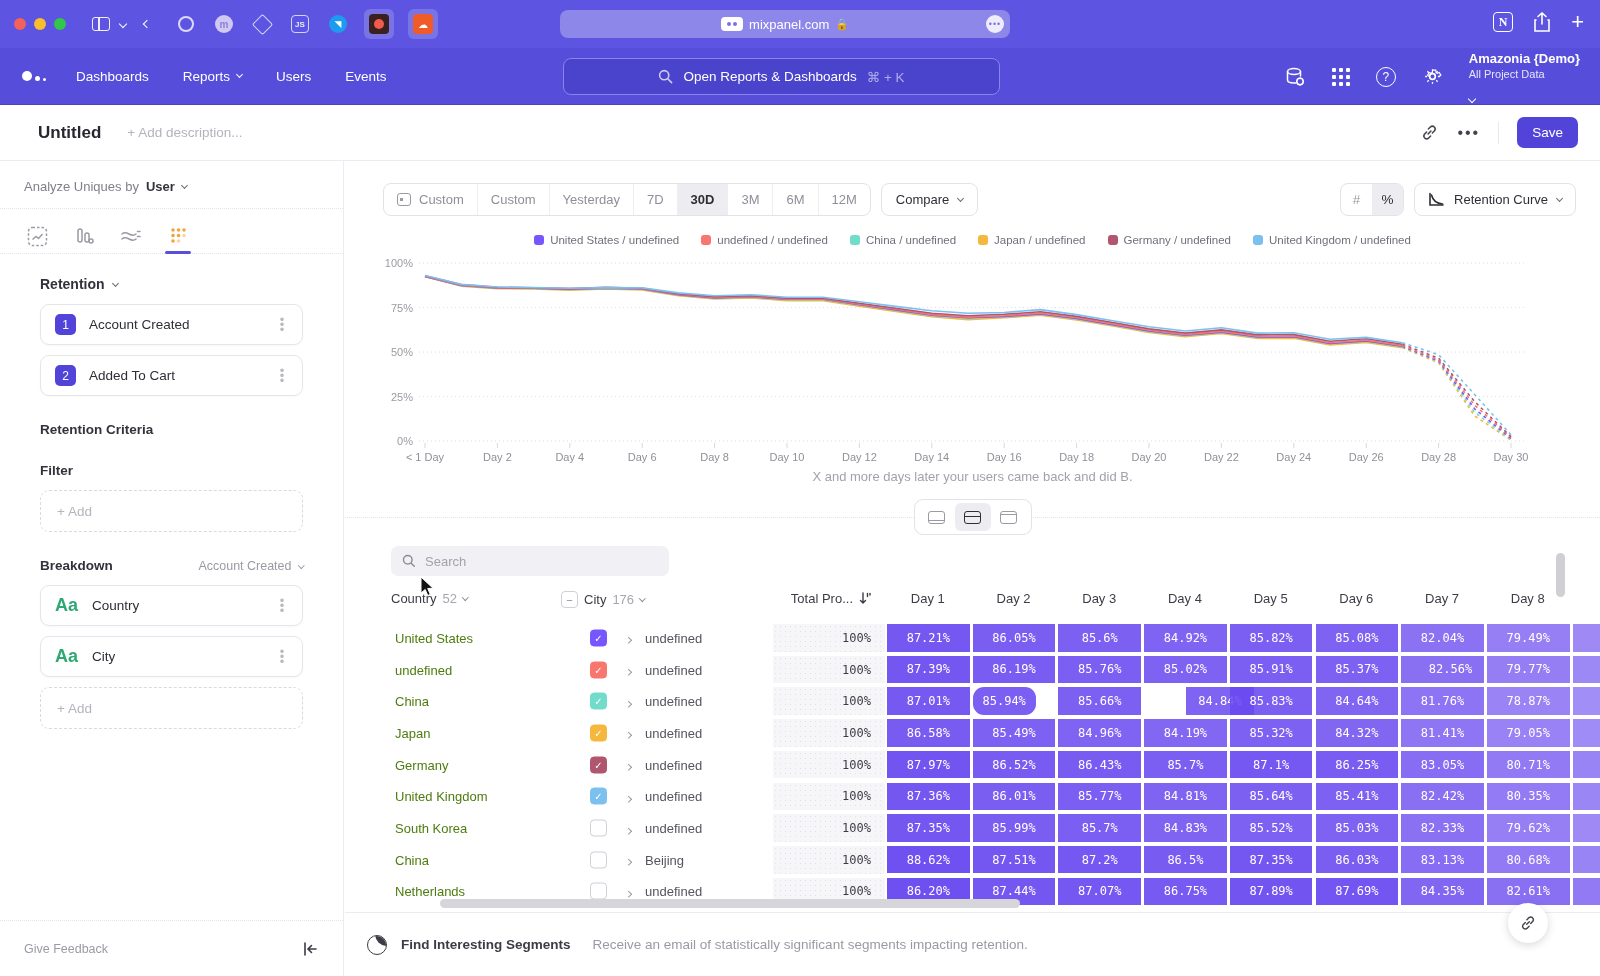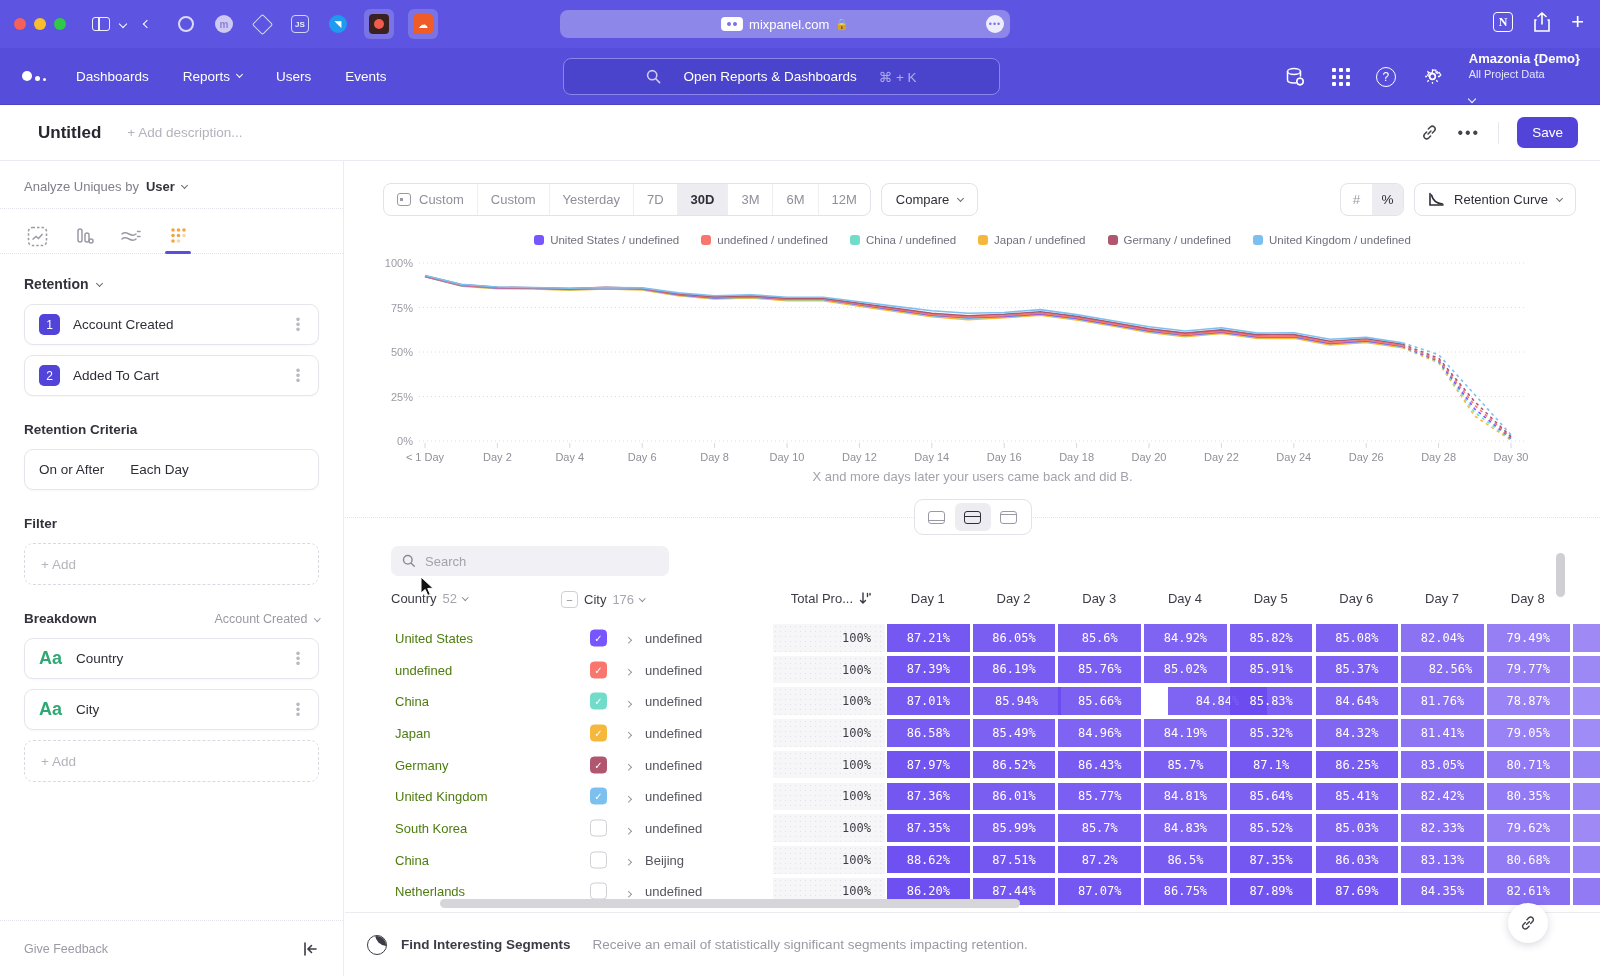--- a/index.html
+++ b/index.html
@@ -37,42 +37,42 @@
   .notion { width:20px; height:20px; border:1.7px solid #fff; border-radius:4px; font-size:12px; font-weight:bold; display:flex; align-items:center; justify-content:center; font-family:"Liberation Serif",serif; }
   .plus { font-size:22px; font-weight:300; line-height:20px; }
 
   
   .nav-bar { position:absolute; left:0; top:48px; width:1600px; height:57px; background:#564edb; display:flex; align-items:center; border-bottom:1px solid #4a43c6; }
   .logo { display:flex; align-items:flex-end; gap:3px; margin-left:22px; margin-right:30px; }
   .logo i { background:#fff; border-radius:50%; display:block; }
   .nav-items { display:flex; align-items:center; gap:34px; color:#fff; font-size:13.5px; }
   .nav-item { display:flex; align-items:center; gap:7px; cursor:pointer; }
   .nav-item .chev { width:5px; height:5px; margin-top:-3px; }
-  .nav-search { position:absolute; left:563px; top:10px; width:437px; height:37px; border:1px solid #8a84ef; background:#4a43cb; border-radius:8px; display:flex; align-items:center; justify-content:center; gap:22px; color:#fff; font-size:13.5px; }
+  .nav-search { position:absolute; left:563px; top:10px; width:437px; height:37px; border:1px solid #8a84ef; background:#4a43cb; border-radius:8px; display:flex; align-items:center; justify-content:center; gap:10px; color:#fff; font-size:13.5px; }
   .nav-search .shortcut { color:rgba(255,255,255,.55); }
   .nav-right { position:absolute; right:20px; top:0; height:57px; display:flex; align-items:center; gap:26px; color:#fff; }
   .grid9 { display:grid; grid-template-columns:repeat(3,4px); grid-gap:3px; }
   .grid9 i { width:4px; height:4px; background:#fff; border-radius:1px; display:block; }
   .helpc { width:20px; height:20px; border:1.6px solid #fff; border-radius:50%; font-size:12px; display:flex; align-items:center; justify-content:center; }
   .proj { display:flex; align-items:flex-start; gap:16px; cursor:pointer;flex-direction:column; }
   .proj-name { font-size:13px; font-weight:bold; }
   .proj-scope { font-size:11px; opacity:.85; margin-top:2px; }
 
   
   .report-header { position:absolute; left:0; top:105px; width:1600px; height:56px; background:#fff; border-bottom:1px solid #ecebf1; display:flex; align-items:center; }
   .r-title { font-size:17px; font-weight:bold; color:#27272f; margin-left:38px; }
   .r-desc { font-size:13.5px; color:#b3b3bc; margin-left:26px; }
   .r-right { position:absolute; right:22px; display:flex; align-items:center; gap:18px; color:#43434c; }
   .dots3 { font-size:16px; letter-spacing:2px; color:#43434c; }
   .vdiv { width:1px; height:22px; background:#e7e7ee; }
   .save-btn { background:#5243d9; color:#fff; font-size:13.5px; border:none; border-radius:7px; padding:8px 15px; cursor:pointer; }
 
   
   .sidebar { position:absolute; left:0; top:161px; width:344px; bottom:0; background:#fff; border-right:1px solid #ececf2; }
-  .sb-pad { padding:0 24px; }
+  .sb-pad { padding:0 40px; }
   .analyze-row { display:flex; align-items:center; gap:7px; padding:18px 24px 14px; font-size:13px; }
   .analyze-lbl { color:#80808b; }
   .analyze-val { color:#32323b; font-weight:bold; }
   .sb-div { border-top:1px dotted #e4e4ec; }
   .tabs-row { display:flex; align-items:center; gap:21px; padding:10px 24px 0; height:44px; }
   .tab-ic { width:26px; height:34px; display:flex; align-items:center; justify-content:center; position:relative; cursor:pointer; }
   .tab-ic.sel:after { content:""; position:absolute; left:0; right:0; bottom:-1px; height:3px; background:#5a4fdc; border-radius:2px; }
   .sec-h { display:flex; align-items:center; gap:8px; font-size:14px; font-weight:bold; color:#32323b; margin:22px 0 12px; }
   .sec-h .chev { width:5px; height:5px; color:#6a6a75; margin-top:-2px; }
   .sb-card { background:#fff; border:1px solid #e5e5ec; border-radius:9px; height:41px; display:flex; align-items:center; padding:0 14px; margin-bottom:10px; box-shadow:0 1px 2px rgba(30,30,60,.03); cursor:pointer; }
@@ -339,24 +339,20 @@
         <span class="step-badge">1</span>
         <span class="card-lbl">Account Created</span>
         <span class="kebab">•<br>•<br>•</span>
       </div>
       <div class="sb-card">
         <span class="step-badge">2</span>
         <span class="card-lbl">Added To Cart</span>
         <span class="kebab">•<br>•<br>•</span>
       </div>
       <div class="sec-sub">Retention Criteria</div>
-      <div class="sb-card">
-        <span class="crit-on">On or After</span>
-        <span class="card-lbl">Each Day</span>
-      </div>
       <div class="sec-sub">Filter</div>
       <div class="dash-add">+  Add</div>
       <div class="bd-row">
         <span class="sec-sub" style="margin:0;">Breakdown</span>
         <span class="bd-by">
           <span>Account Created</span>
           <span class="chev chev-dn" style="width:4.5px;height:4.5px;margin-top:-2px;"></span>
         </span>
       </div>
       <div class="sb-card">
@@ -595,23 +591,23 @@
           <div class="cell" style="left: 1227.6px; width: 28px; background: rgba(105, 73, 240, 0.65);"></div>
         </div>
         <div class="trow" style="top: 63.4px;">
           <span class="country-lbl">China</span>
           <span class="cbx row-cbx" style="background: rgb(114, 220, 202); border-color: rgb(114, 220, 202);">✓</span>
           <span class="row-chev"><span class="chev chev-rt" style="width: 4.5px; height: 4.5px;"></span></span>
           <span class="city-lbl">undefined</span>
           <div class="stipple"></div>
           <span class="total-val">100%</span>
           <div class="cell" style="left: 542px; width: 82.7px; background: rgba(105, 73, 240, 0.914);">87.01%</div>
-          <div class="cell" style="left: 627.7px; width: 88px; background: rgba(105, 73, 240, 0.882);">85.94%</div>
+          <div class="cell" style="left: 627.7px; width: 63px; background: rgba(105, 73, 240, 0.882); border-radius: 11px;">85.94%</div>
           <div class="cell" style="left: 713.4px; width: 82.7px; background: rgba(105, 73, 240, 0.875);">85.66%</div>
-          <div class="cell" style="left: 823px; width: 99px; background: rgba(105, 73, 240, 0.855);">84.84%</div>
+          <div class="cell" style="left: 841px; width: 68px; background: rgba(105, 73, 240, 0.855);">84.84%</div>
           <div class="cell" style="left: 884.8px; width: 82.7px; background: rgba(105, 73, 240, 0.882);">85.83%</div>
           <div class="cell" style="left: 970.5px; width: 82.7px; background: rgba(105, 73, 240, 0.847);">84.64%</div>
           <div class="cell" style="left: 1056.2px; width: 82.7px; background: rgba(105, 73, 240, 0.765);">81.76%</div>
           <div class="cell" style="left: 1141.9px; width: 82.7px; background: rgba(105, 73, 240, 0.682);">78.87%</div>
           <div class="cell" style="left: 1227.6px; width: 28px; background: rgba(105, 73, 240, 0.624);"></div>
         </div>
         <div class="trow" style="top: 95.1px;">
           <span class="country-lbl">Japan</span>
           <span class="cbx row-cbx" style="background: rgb(245, 184, 61); border-color: rgb(245, 184, 61);">✓</span>
           <span class="row-chev"><span class="chev chev-rt" style="width: 4.5px; height: 4.5px;"></span></span>

